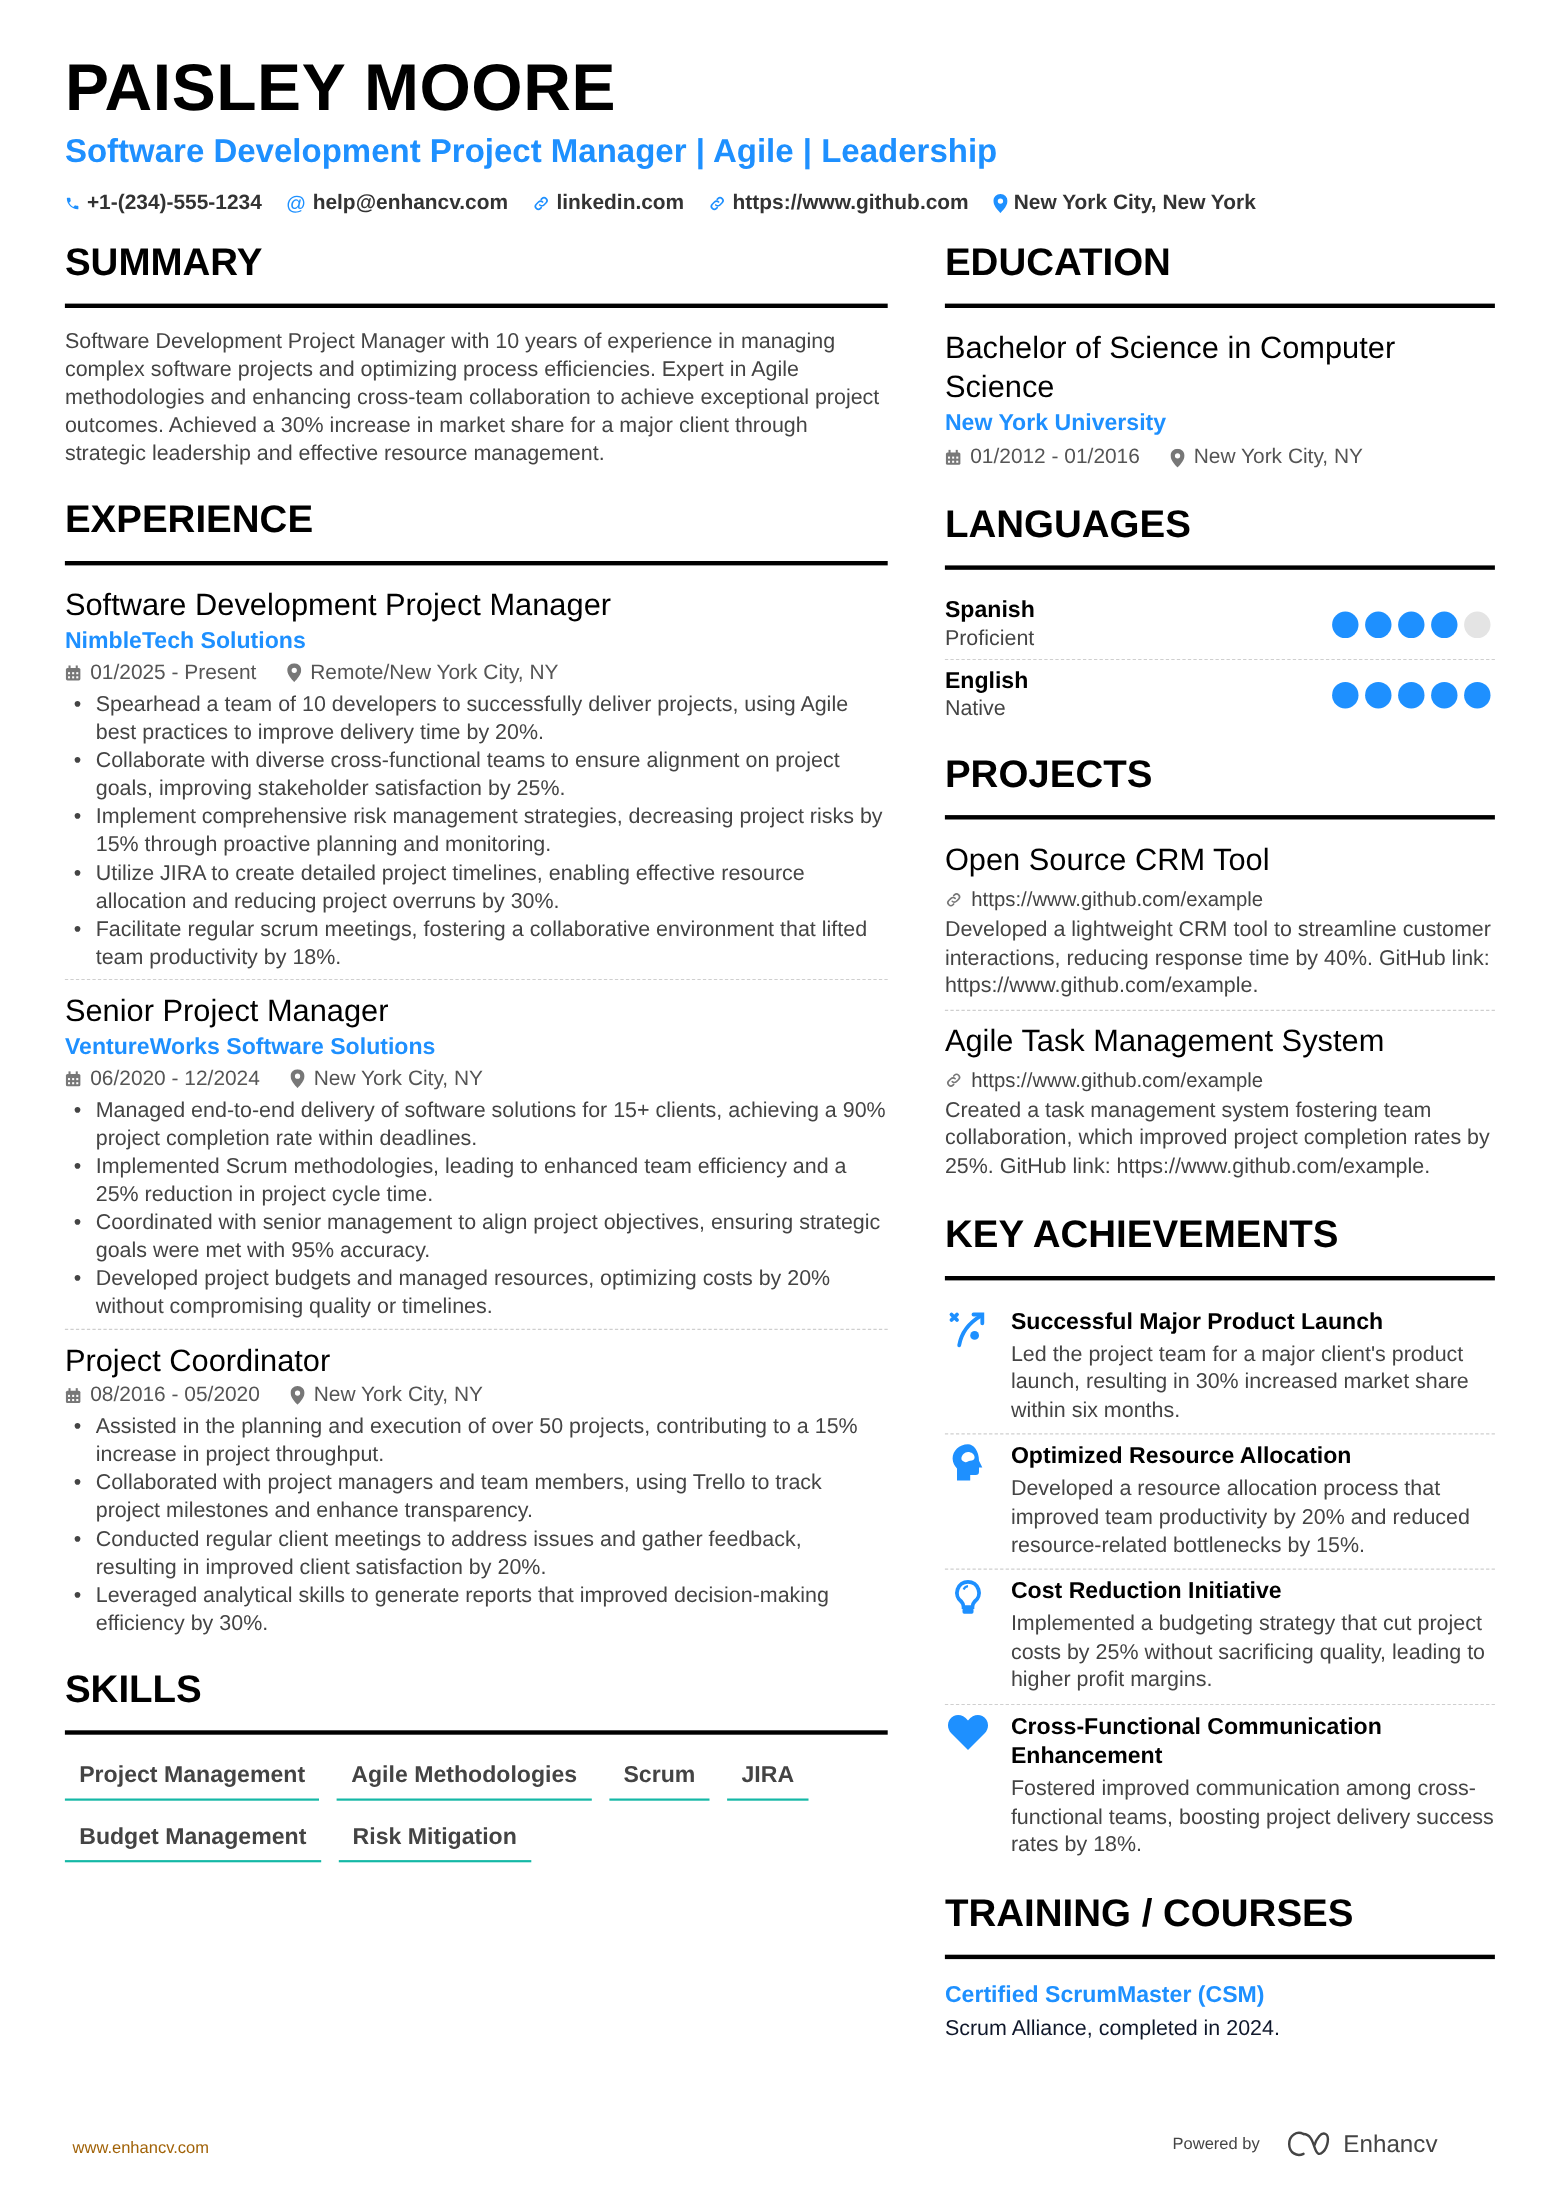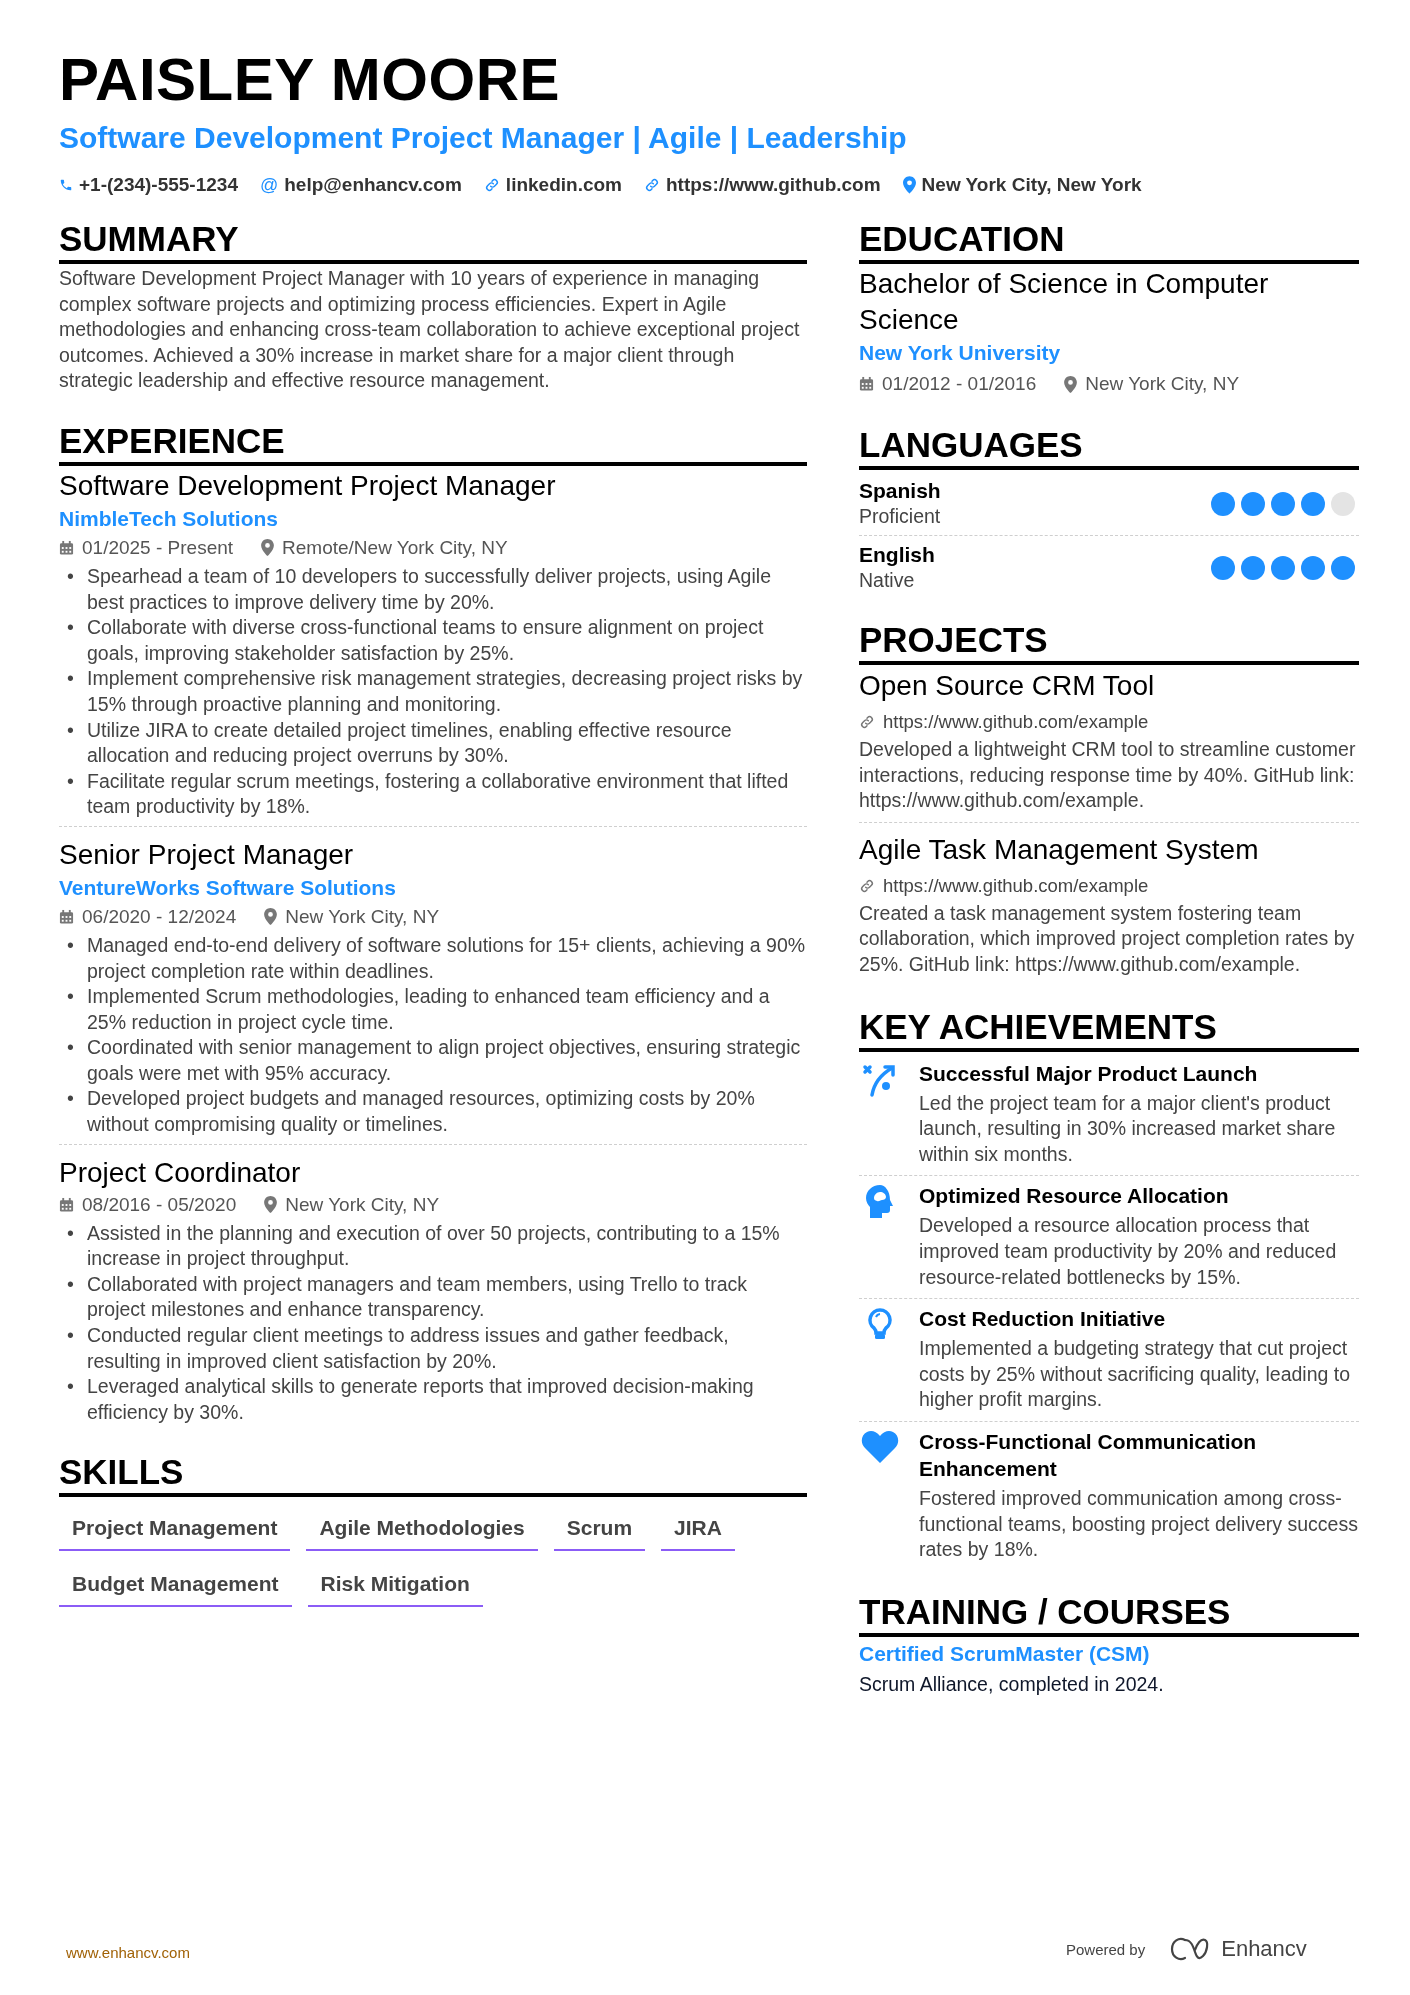--- a/index.html
+++ b/index.html
@@ -11,35 +11,35 @@
   .name { font-size: 60px; font-weight: 700; color: #000; letter-spacing: 0.5px; line-height: 72px; }
   .headline { font-size: 30px; font-weight: 700; color: #1e90ff; line-height: 40px; margin-top: 2px; }
   .contacts { display: flex; gap: 22px; margin-top: 14px; font-size: 19px; font-weight: 700; color: #333; line-height: 26px; }
   .contact { display: flex; align-items: center; gap: 6px; }
   .icon-blue { color: #1e90ff; display: inline-flex; align-items: center; }
 
   .col-left { position: absolute; left: 59px; top: 218px; width: 748px; }
   .col-right { position: absolute; left: 859px; top: 218px; width: 500px; }
 
   .section { margin-bottom: 20px; }
-  .section-title { font-size: 35px; font-weight: 700; color: #000; line-height: 42px; border-bottom: 4px solid #000; padding-bottom: 0px; margin-bottom: 2px; }
+  .section-title { font-size: 35px; font-weight: 700; color: #000; line-height: 42px; border-bottom: 4px solid #000; padding-bottom: 16px; margin-bottom: 18px; }
   .body-text { font-size: 19.5px; line-height: 25.6px; color: #444; }
 
   .exp-item { padding-bottom: 6px; border-bottom: 1.5px dashed #cfcfcf; margin-bottom: 10px; }
   .exp-item.last { border-bottom: none; }
   .role { font-size: 28px; color: #000; line-height: 36px; }
   .company { font-size: 21px; font-weight: 700; color: #1e90ff; line-height: 30px; }
   .meta { display: flex; gap: 28px; font-size: 19px; color: #555; line-height: 28px; }
   .meta-item { display: flex; align-items: center; gap: 8px; }
   .bullets { list-style: none; margin-top: 2px; }
   .bullets li { position: relative; padding-left: 28px; font-size: 19.5px; line-height: 25.6px; color: #444; }
   .bullets li::before { content: "•"; position: absolute; left: 8px; top: 0; color: #444; }
 
   .skills { display: flex; flex-wrap: wrap; gap: 14px 16px; margin-top: 12px; }
-  .skill { font-size: 21px; font-weight: 700; color: #444; padding: 6px 13px 8px 13px; border-bottom: 2px solid #8b5cf6; line-height: 26px; }
+  .skill { font-size: 21px; font-weight: 700; color: #444; padding: 6px 13px 8px 13px; border-bottom: 2px solid #14b8a6; line-height: 26px; }
 
   .edu-degree { font-size: 28px; color: #000; line-height: 36px; }
   .lang-row { display: flex; justify-content: space-between; align-items: center; padding: 6px 0; }
   .lang-row + .lang-row { border-top: 1.5px dashed #cfcfcf; }
   .lang-name { font-size: 21px; font-weight: 700; color: #000; line-height: 26px; }
   .lang-level { font-size: 19.5px; color: #444; line-height: 25px; }
   .dots { display: flex; gap: 6px; margin-right: 4px; }
   .dot { width: 24px; height: 24px; border-radius: 50%; background: #1e90ff; }
   .dot.off { background: #e4e4e4; }
 

